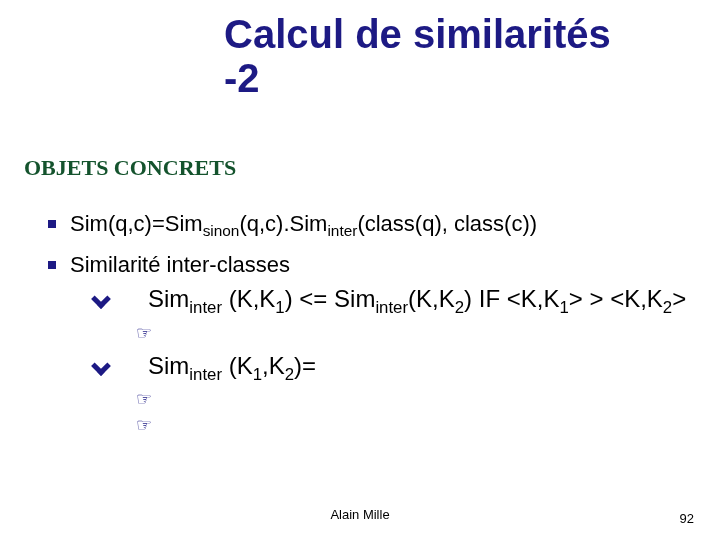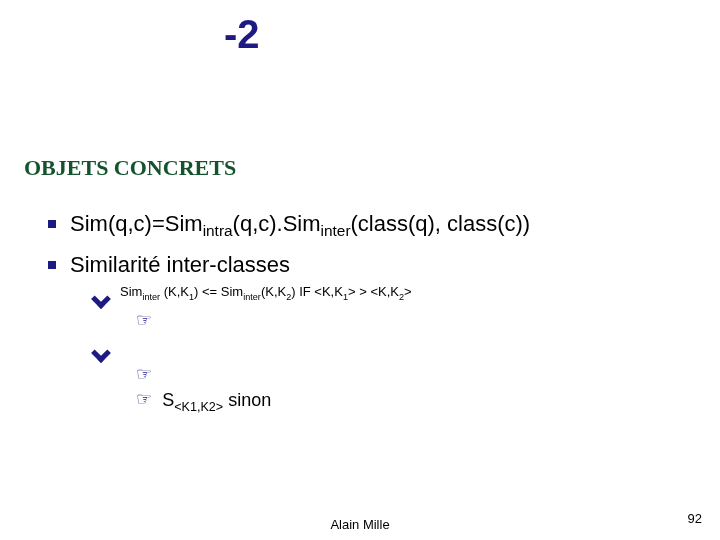--- a/index.html
+++ b/index.html
@@ -47,24 +47,25 @@
     width: 8px;
     height: 8px;
     background: #1d1a84;
     margin-top: 10px;
     margin-right: 14px;
     flex-shrink: 0;
   }
   .lvl2 {
     margin-left: 70px;
     margin-top: 6px;
-    font-size: 13px;
+    font-size: 24px;
     color: #000;
     display: flex;
     align-items: flex-start;
+    gap: 28px;
   }
   .lvl2 .bullet {
     width: 9px;
     height: 9px;
     border-left: 5px solid #1d1a84;
     border-bottom: 5px solid #1d1a84;
     transform: rotate(-45deg);
     margin-top: 8px;
     margin-right: 12px;
     flex-shrink: 0;
@@ -83,75 +84,76 @@
     font-size: 18px;
     margin-right: 10px;
     line-height: 1.2;
     flex-shrink: 0;
   }
   .txt { line-height: 1.25; }
   sub { font-size: 0.7em; vertical-align: sub; }
   .itly { font-style: italic; }
   .footer-center {
     position: absolute;
-    bottom: 8px;
+    bottom: 18px;
     left: 0;
     right: 0;
     text-align: center;
     font-size: 13px;
     color: #000;
   }
   .footer-right {
     position: absolute;
     bottom: 14px;
-    right: 18px;
+    right: 26px;
     font-size: 13px;
     color: #000;
   }
 </style>
 </head>
 <body>
 
 <div class="title">
+  <div>Calcul de similarités</div>
   <div>-2</div>
 </div>
 
 <div class="section-heading">OBJETS CONCRETS</div>
 
 <div class="content">
 
   <div class="lvl1">
     <span class="bullet"></span>
-    <span class="txt">Sim(q,c)=Sim<sub>intra</sub>(q,c).Sim<sub>inter</sub>(class(q), class(c))</span>
+    <span class="txt">Sim(q,c)=Sim<sub>sinon</sub>(q,c).Sim<sub>inter</sub>(class(q), class(c))</span>
   </div>
 
   <div class="lvl1">
     <span class="bullet"></span>
     <span class="txt">Similarité inter-classes</span>
   </div>
 
   <div class="lvl2">
     <span class="bullet"></span>
     <span class="txt">Sim<sub>inter</sub> (K,K<sub>1</sub>) &lt;= Sim<sub>inter</sub>(K,K<sub>2</sub>) IF &lt;K,K<sub>1</sub>&gt; &gt; &lt;K,K<sub>2</sub>&gt;</span>
   </div>
 
 
   <div class="lvl3">
     <span class="bullet">☞</span>
   </div>
 
   <div class="lvl2">
     <span class="bullet"></span>
+    <span class="txt">Sim<sub>inter</sub> (K<sub>1</sub>,K<sub>2</sub>)=</span>
   </div>
 
   <div class="lvl3">
     <span class="bullet">☞</span>
   </div>
 
   <div class="lvl3">
     <span class="bullet">☞</span>
-    <span class="txt">S<sub>&lt;K1,K2&gt;</sub> sinon</span>
   </div>
 
 </div>
 
 <div class="footer-center">Alain Mille</div>
 <div class="footer-right">92</div>
 
 </body></html>

